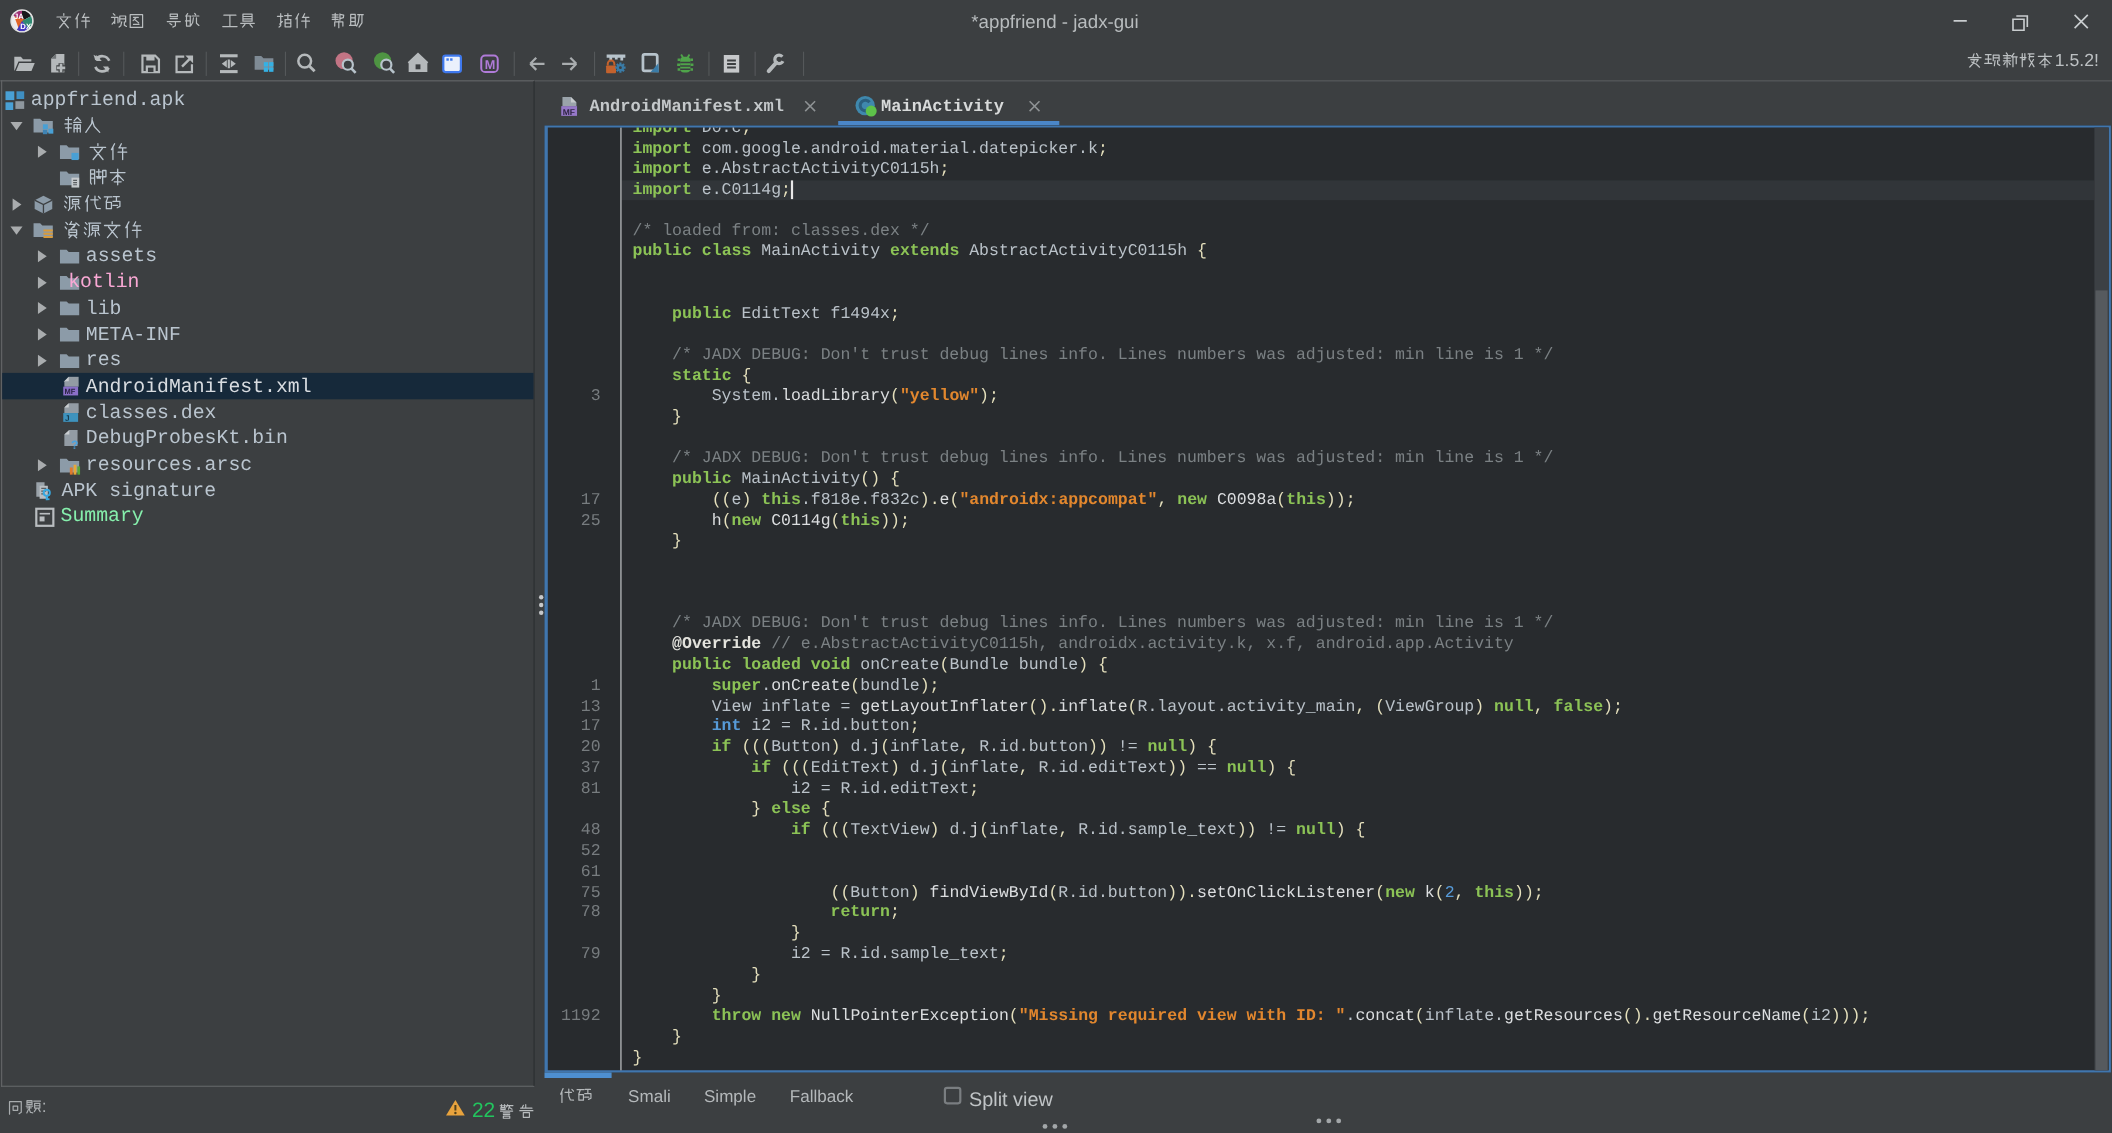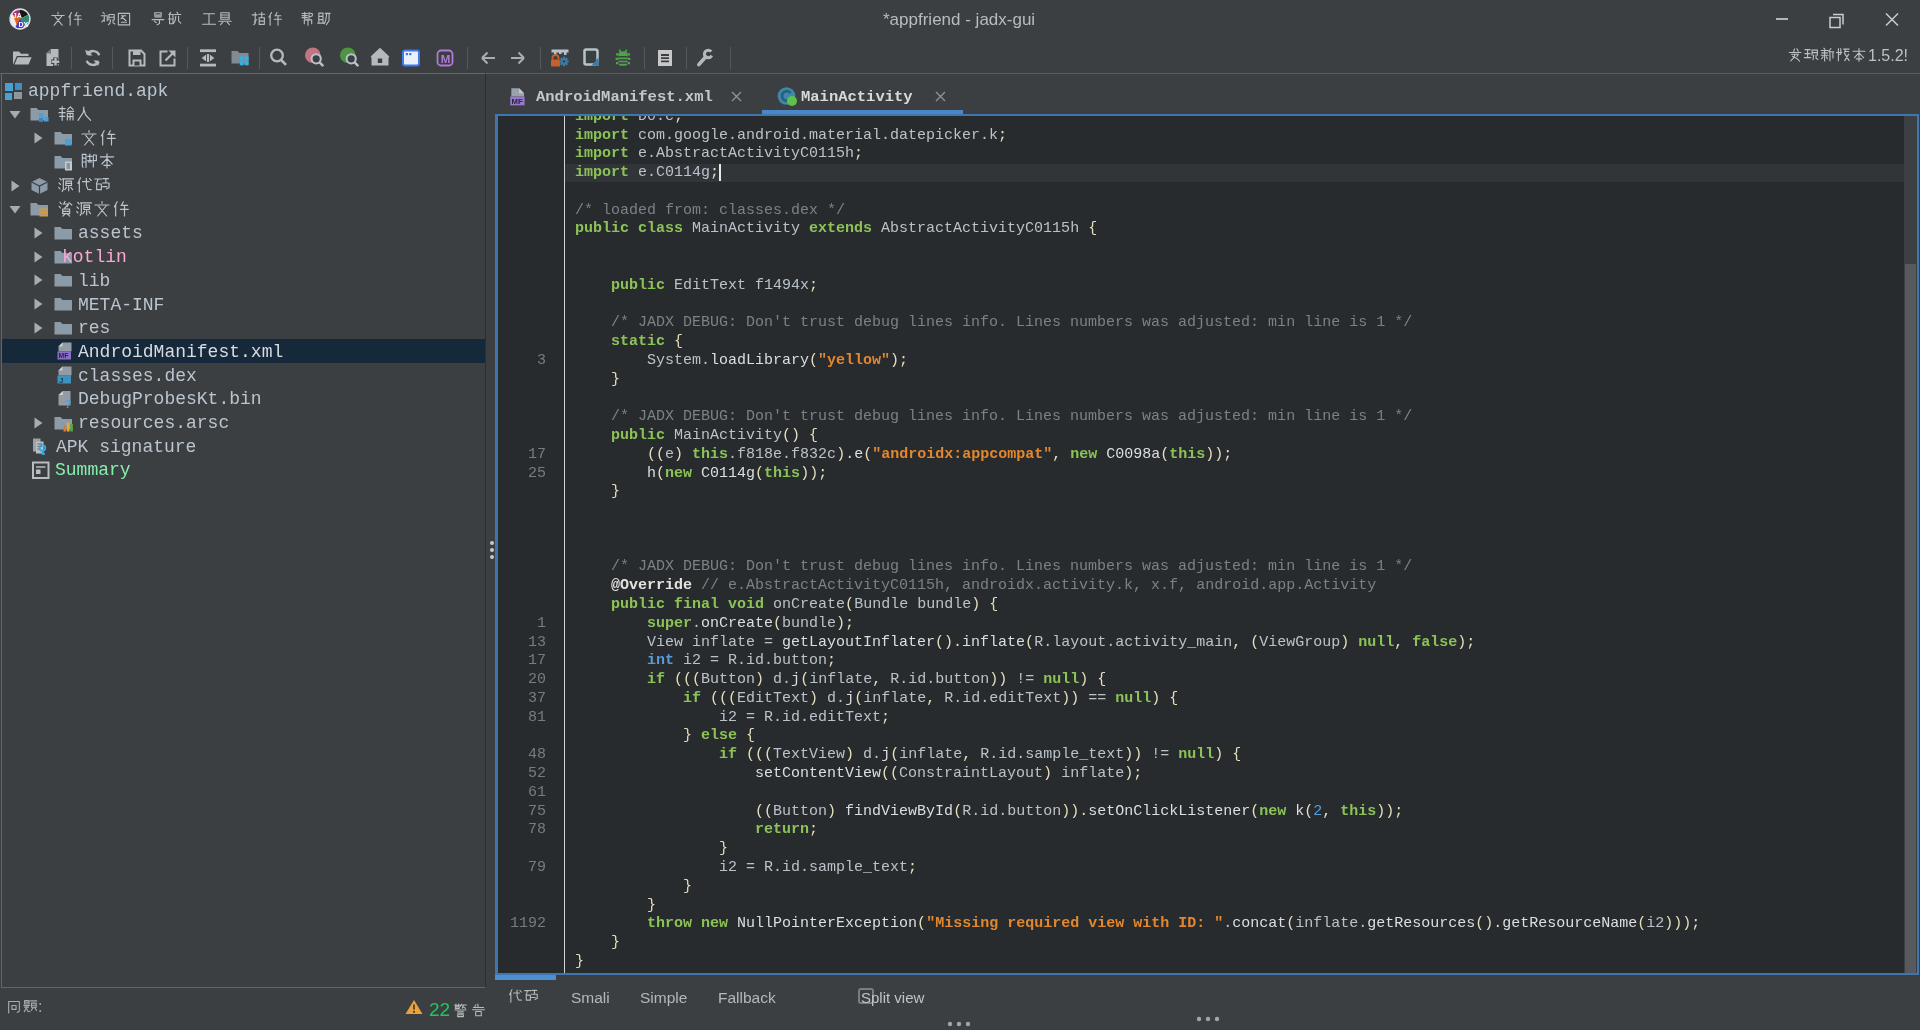--- a/index.html
+++ b/index.html
@@ -421,30 +421,29 @@
 <div class="cl" style="left:77px;top:216.1px">    <span class="k">static</span> <span class="p">{</span></div>
 <div class="cl" style="left:77px;top:234.8px">        System.<span class="f">loadLibrary</span><span class="p">(</span><span class="s">"yellow"</span><span class="p">);</span></div>
 <div class="cl" style="left:77px;top:253.6px">    <span class="p">}</span></div>
 <div class="cl" style="left:77px;top:291.2px">    <span class="c">/* JADX DEBUG: Don't trust debug lines info. Lines numbers was adjusted: min line is 1 */</span></div>
 <div class="cl" style="left:77px;top:310.0px">    <span class="k">public</span> MainActivity<span class="p">()</span> <span class="p">{</span></div>
 <div class="cl" style="left:77px;top:328.7px">        <span class="p">((</span>e<span class="p">)</span> <span class="k">this</span>.f818e.f832c<span class="p">).</span><span class="f">e</span><span class="p">(</span><span class="s">"androidx:appcompat"</span><span class="p">,</span> <span class="k">new</span> <span class="f">C0098a</span><span class="p">(</span><span class="k">this</span><span class="p">));</span></div>
 <div class="cl" style="left:77px;top:347.5px">        <span class="f">h</span><span class="p">(</span><span class="k">new</span> <span class="f">C0114g</span><span class="p">(</span><span class="k">this</span><span class="p">));</span></div>
 <div class="cl" style="left:77px;top:366.3px">    <span class="p">}</span></div>
 <div class="cl" style="left:77px;top:441.4px">    <span class="c">/* JADX DEBUG: Don't trust debug lines info. Lines numbers was adjusted: min line is 1 */</span></div>
 <div class="cl" style="left:77px;top:460.2px">    <span class="an">@Override</span> <span class="c">// e.AbstractActivityC0115h, androidx.activity.k, x.f, android.app.Activity</span></div>
-<div class="cl" style="left:77px;top:479.0px">    <span class="k">public</span> <span class="k">final</span> <span class="k">void</span> onCreate<span class="p">(</span>Bundle bundle<span class="p">)</span> <span class="p">{</span></div>
+<div class="cl" style="left:77px;top:479.0px">    <span class="k">public</span> <span class="k">loaded</span> <span class="k">void</span> onCreate<span class="p">(</span>Bundle bundle<span class="p">)</span> <span class="p">{</span></div>
 <div class="cl" style="left:77px;top:497.8px">        <span class="k">super</span>.<span class="f">onCreate</span><span class="p">(</span>bundle<span class="p">);</span></div>
 <div class="cl" style="left:77px;top:516.5px">        View inflate = <span class="f">getLayoutInflater</span><span class="p">().</span><span class="f">inflate</span><span class="p">(</span>R.layout.activity_main<span class="p">,</span> <span class="p">(</span>ViewGroup<span class="p">)</span> <span class="k">null</span><span class="p">,</span> <span class="k">false</span><span class="p">);</span></div>
 <div class="cl" style="left:77px;top:535.3px">        <span class="t">int</span> i2 = R.id.button<span class="p">;</span></div>
 <div class="cl" style="left:77px;top:554.1px">        <span class="k">if</span> <span class="p">(((</span>Button<span class="p">)</span> d.<span class="f">j</span><span class="p">(</span>inflate<span class="p">,</span> R.id.button<span class="p">))</span> != <span class="k">null</span><span class="p">)</span> <span class="p">{</span></div>
 <div class="cl" style="left:77px;top:572.9px">            <span class="k">if</span> <span class="p">(((</span>EditText<span class="p">)</span> d.<span class="f">j</span><span class="p">(</span>inflate<span class="p">,</span> R.id.editText<span class="p">))</span> == <span class="k">null</span><span class="p">)</span> <span class="p">{</span></div>
 <div class="cl" style="left:77px;top:591.7px">                i2 = R.id.editText<span class="p">;</span></div>
 <div class="cl" style="left:77px;top:610.4px">            <span class="p">}</span> <span class="k">else</span> <span class="p">{</span></div>
 <div class="cl" style="left:77px;top:629.2px">                <span class="k">if</span> <span class="p">(((</span>TextView<span class="p">)</span> d.<span class="f">j</span><span class="p">(</span>inflate<span class="p">,</span> R.id.sample_text<span class="p">))</span> != <span class="k">null</span><span class="p">)</span> <span class="p">{</span></div>
-<div class="cl" style="left:77px;top:648.0px">                    <span class="f">setContentView</span><span class="p">((</span>ConstraintLayout<span class="p">)</span> inflate<span class="p">);</span></div>
 <div class="cl" style="left:77px;top:685.6px">                    <span class="p">((</span>Button<span class="p">)</span> <span class="f">findViewById</span><span class="p">(</span>R.id.button<span class="p">)).</span><span class="f">setOnClickListener</span><span class="p">(</span><span class="k">new</span> <span class="f">k</span><span class="p">(</span><span class="nu">2</span><span class="p">,</span> <span class="k">this</span><span class="p">));</span></div>
 <div class="cl" style="left:77px;top:704.3px">                    <span class="k">return</span><span class="p">;</span></div>
 <div class="cl" style="left:77px;top:723.1px">                <span class="p">}</span></div>
 <div class="cl" style="left:77px;top:741.9px">                i2 = R.id.sample_text<span class="p">;</span></div>
 <div class="cl" style="left:77px;top:760.7px">            <span class="p">}</span></div>
 <div class="cl" style="left:77px;top:779.5px">        <span class="p">}</span></div>
 <div class="cl" style="left:77px;top:798.2px">        <span class="k">throw</span> <span class="k">new</span> <span class="f">NullPointerException</span><span class="p">(</span><span class="s">"Missing required view with ID: "</span>.<span class="f">concat</span><span class="p">(</span>inflate.<span class="f">getResources</span><span class="p">().</span><span class="f">getResourceName</span><span class="p">(</span>i2<span class="p">)));</span></div>
 <div class="cl" style="left:77px;top:817.0px">    <span class="p">}</span></div>
 <div class="cl" style="left:77px;top:835.8px"><span class="p">}</span></div>
 </div>
@@ -476,21 +475,21 @@
 <div class="a" style="left:495px;top:975px;width:61px;height:5px;background:#4e8fd0"></div>
 <div class="a" style="left:507px;top:988px"><svg width="16.0" height="16.0" viewBox="-4 -4 108 108" style="display:inline-block;vertical-align:-2.2px">
       <path d="M29 7L14 41 M22 29L22 92 M41 30L81 30 M64 10L64 52 M64 52L73 76 M73 76L93 78 M83 12L93 23" fill="none" stroke="#b4b8ba" stroke-width="7.5" stroke-linecap="round"></path>
     </svg><svg width="16.0" height="16.0" viewBox="-4 -4 108 108" style="display:inline-block;vertical-align:-2.2px">
       <path d="M7 14L48 14 M27 14L17 42 M18 44L46 44 M18 44L18 78 M46 44L46 78 M18 78L46 78 M56 12L89 12 M73 12L73 38 M54 38L92 38 M92 38L92 66 M92 66L77 73 M54 60L79 60" fill="none" stroke="#b4b8ba" stroke-width="7.5" stroke-linecap="round"></path>
     </svg></div>
 <div class="a" style="left:571px;top:989px;font-size:15.5px;color:#b4b8ba">Smali</div>
 <div class="a" style="left:640px;top:989px;font-size:15.5px;color:#b4b8ba">Simple</div>
 <div class="a" style="left:718px;top:989px;font-size:15.5px;color:#b4b8ba">Fallback</div>
 <div class="a" style="left:858px;top:988px;width:16px;height:16px;border:2px solid #7a7e81;border-radius:3px"></div>
-<div class="a" style="left:861px;top:989px;font-size:15px;color:#c0c4c6">Split view</div>
+<div class="a" style="left:881px;top:989px;font-size:18px;color:#c0c4c6">Split view</div>
 <svg class="a" style="left:947px;top:1021px" width="26" height="6" viewBox="0 0 26 6">
     <g fill="#a2a6a8">
       <circle cx="3" cy="3" r="2.2"></circle>
       <circle cx="12" cy="3" r="2.2"></circle>
       <circle cx="21" cy="3" r="2.2"></circle>
     </g>
   </svg>
 <svg class="a" style="left:1196px;top:1016px" width="26" height="6" viewBox="0 0 26 6">
     <g fill="#a2a6a8">
       <circle cx="3" cy="3" r="2.2"></circle>

